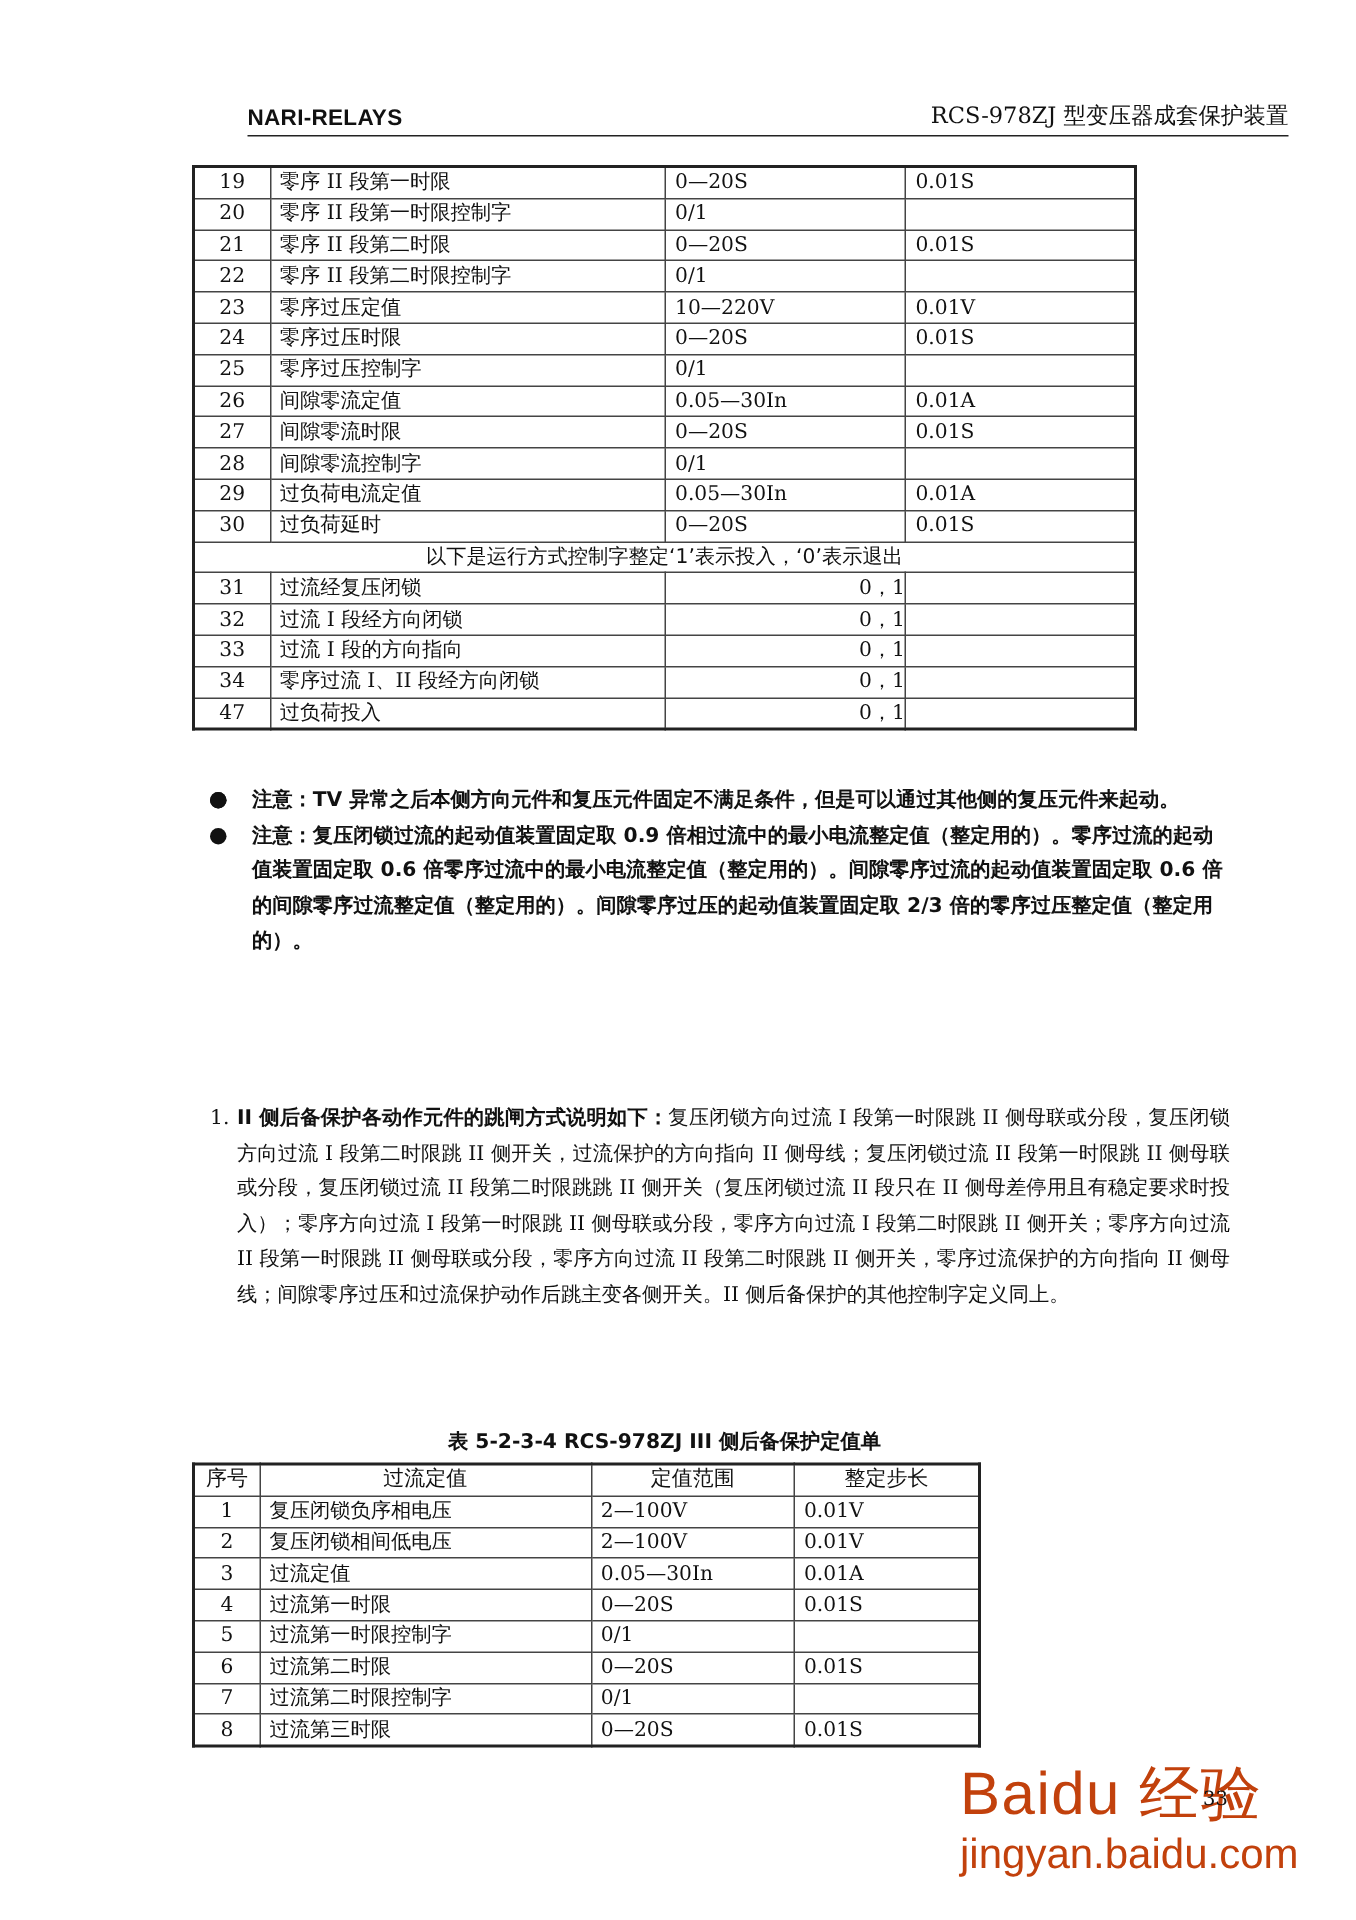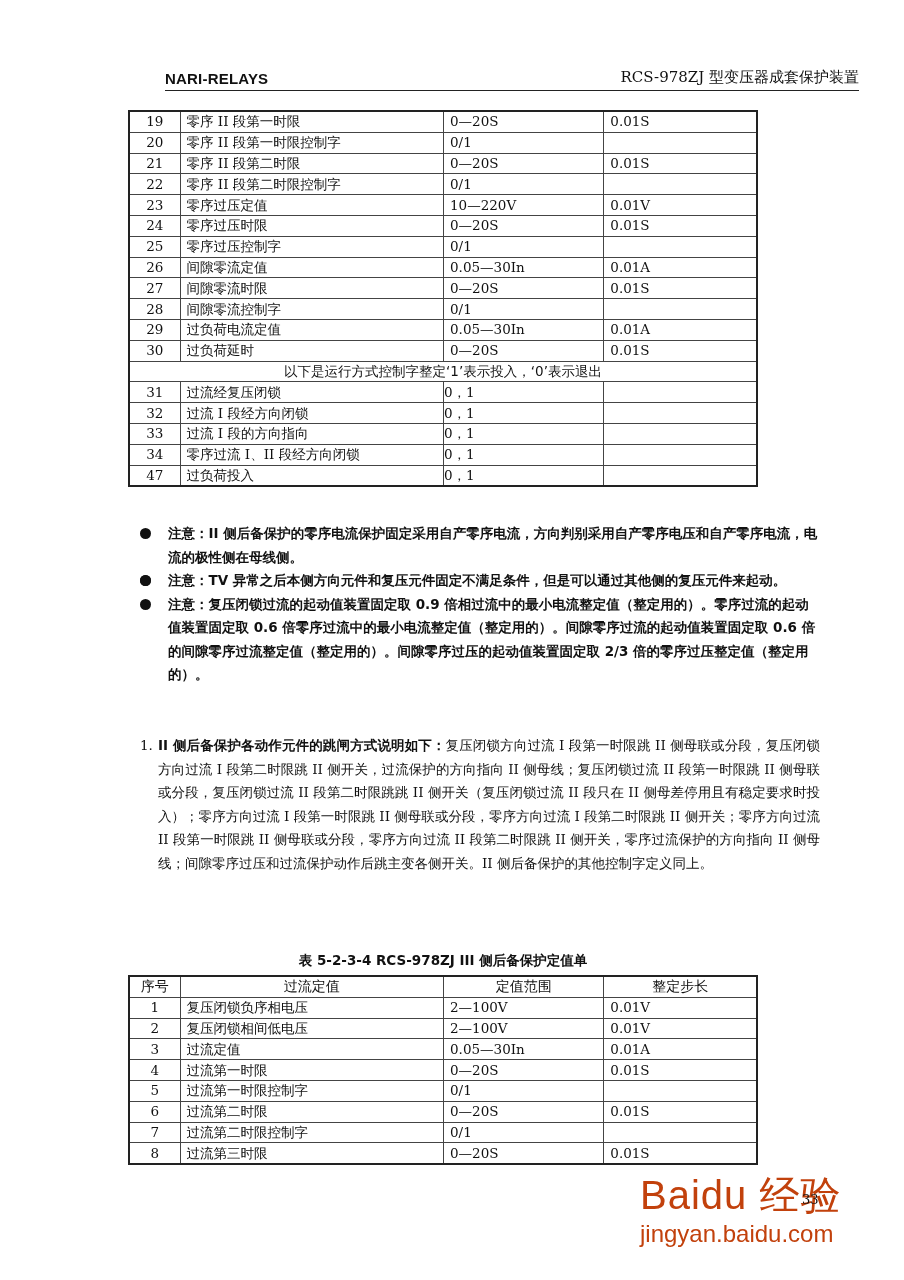--- a/index.html
+++ b/index.html
@@ -3,38 +3,38 @@
 <meta charset="utf-8">
 <style>
   html, body { margin:0; padding:0; background:#ffffff; }
   body { width:904px; height:1280px; position:relative; overflow:hidden; font-family:"DejaVu Serif", serif; color:#111; }
   .header { position:absolute; left:128px; top:68px; width:694px; height:22px; border-bottom:1.5px solid #222;margin-left:37px; }
   .brand { position:absolute; left:0; top:2px; font-family:"Liberation Sans", sans-serif; font-weight:bold; font-size:15px; letter-spacing:0.2px; }
   .doc-title { position:absolute; right:0; top:0px; font-family:"DejaVu Serif", serif; font-size:15px; }
   table.grid { position:absolute; border-collapse:collapse; border:2px solid #222; font-size:13.5px; }
   table.grid td, table.grid th { border:1px solid #444; height:19.8px; padding:0 0 0 6px; line-height:19px; white-space:nowrap; font-weight:normal; }
   table.grid td.num { text-align:center; padding:0; }
-  table.grid td.center { text-align:left; padding:0; }
+  table.grid td.center { text-align:right; padding:0; }
   table.grid td.span { text-align:center; padding:0; font-family:"DejaVu Sans", sans-serif; font-size:13.5px; }
   table.grid th { text-align:center; padding:0; font-family:"DejaVu Sans", sans-serif; font-size:14px; }
   #t1 { left:128px; top:110px; width:630px; }
-  #t2 { left:128px; top:975px; width:630px; }
+  #t2 { left:128px; top:975px; width:526px; }
   .c1 { width:50px; } .c2 { width:258px; } .c3 { width:157px; } .c4 { width:150px; }
   .notes { position:absolute; left:140px; top:522px; width:680px; font-family:"DejaVu Sans", sans-serif; font-weight:bold; font-size:13.5px; line-height:23.5px; }
   .note { position:relative; padding-left:28px; margin-bottom:0px; }
   .bullet { position:absolute; left:0; top:6px; width:11px; height:11px; border-radius:50%; background:#111; }
   .para { position:absolute; left:140px; top:734px; width:680px; font-size:13.5px; line-height:23.5px; }
   .para .idx { position:absolute; left:0; top:0; }
   .para .body { margin-left:18px; text-align:justify; }
   .para .lead { font-family:"DejaVu Sans", sans-serif; font-weight:bold; }
   .caption { position:absolute; left:128px; top:952px; width:630px; text-align:center; font-family:"DejaVu Sans", sans-serif; font-weight:bold; font-size:13.5px; }
   .pageno { position:absolute; left:802px; top:1192px; font-size:13px; }
   .wm { position:absolute; left:640px; top:1150px; width:240px; height:100px; color:#c2410c; font-family:"Liberation Sans", sans-serif; font-weight:normal; }
   .wm .w1 { position:absolute; left:0; top:18px; font-size:40px; letter-spacing:1px; }
-  .wm .w2 { position:absolute; left:0; top:70px; font-size:24px; }
+  .wm .w2 { position:absolute; left:0; top:70px; font-size:28px; }
 </style>
 </head>
 <body>
 
 <div class="header">
   <span class="brand">NARI-RELAYS</span>
   <span class="doc-title">RCS-978ZJ 型变压器成套保护装置</span>
 </div>
 
 <table class="grid" id="t1">
@@ -147,21 +147,20 @@
     <tr>
         <td class="num">47</td>
         <td>过负荷投入</td>
         <td class="center">0，1</td>
         <td></td>
       </tr>
   </tbody>
 </table>
 
 <div class="notes">
-  <div class="note"><span class="bullet"></span><span>注意：II 侧后备保护的零序电流保护固定采用自产零序电流，方向判别采用自产零序电压和自产零序电流，电流的极性侧在母线侧。</span></div>
   <div class="note"><span class="bullet"></span></div>
   <div class="note"><span class="bullet"></span><span>注意：TV 异常之后本侧方向元件和复压元件固定不满足条件，但是可以通过其他侧的复压元件来起动。</span></div>
   <div class="note"><span class="bullet"></span><span>注意：复压闭锁过流的起动值装置固定取 0.9 倍相过流中的最小电流整定值（整定用的）。零序过流的起动值装置固定取 0.6 倍零序过流中的最小电流整定值（整定用的）。间隙零序过流的起动值装置固定取 0.6 倍的间隙零序过流整定值（整定用的）。间隙零序过压的起动值装置固定取 2/3 倍的零序过压整定值（整定用的）。</span></div>
 </div>
 
 <div class="para">
   <span class="idx">1.</span>
   <div class="body"><span class="lead">II 侧后备保护各动作元件的跳闸方式说明如下：</span><span>复压闭锁方向过流 I 段第一时限跳 II 侧母联或分段，复压闭锁方向过流 I 段第二时限跳 II 侧开关，过流保护的方向指向 II 侧母线；复压闭锁过流 II 段第一时限跳 II 侧母联或分段，复压闭锁过流 II 段第二时限跳跳 II 侧开关（复压闭锁过流 II 段只在 II 侧母差停用且有稳定要求时投入）；零序方向过流 I 段第一时限跳 II 侧母联或分段，零序方向过流 I 段第二时限跳 II 侧开关；零序方向过流 II 段第一时限跳 II 侧母联或分段，零序方向过流 II 段第二时限跳 II 侧开关，零序过流保护的方向指向 II 侧母线；间隙零序过压和过流保护动作后跳主变各侧开关。II 侧后备保护的其他控制字定义同上。</span></div>
 </div>
 

